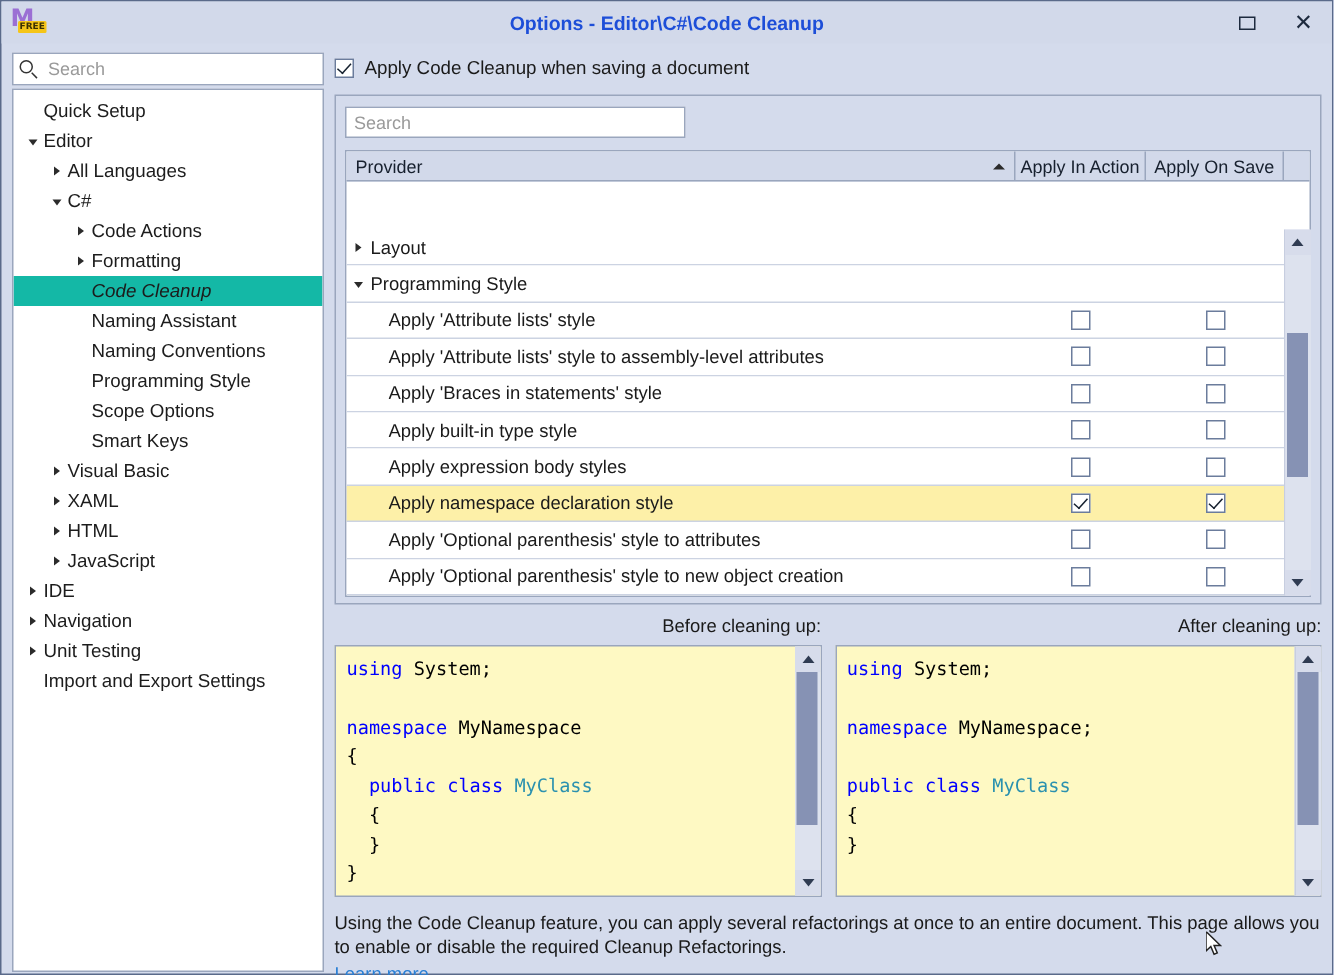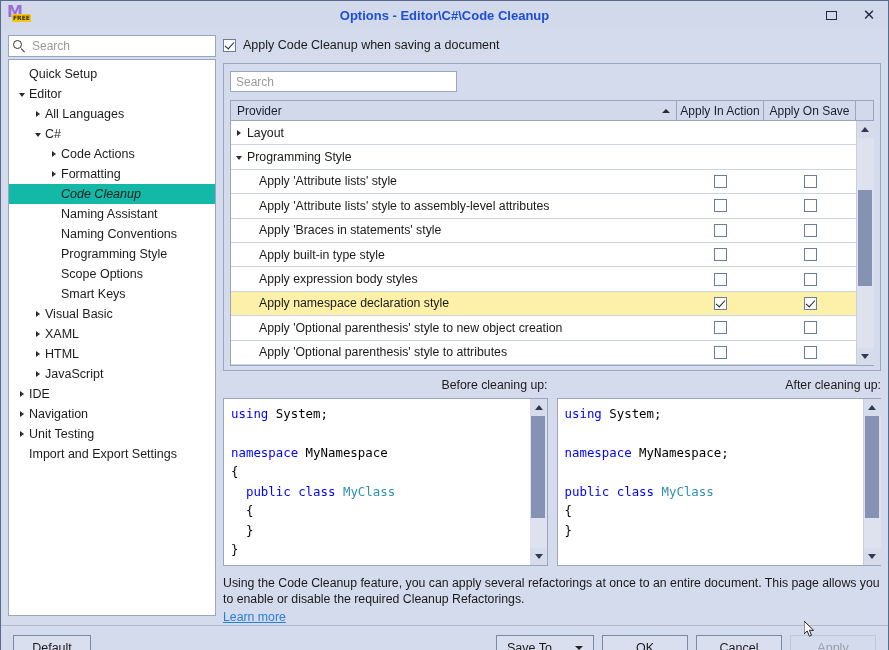--- a/index.html
+++ b/index.html
@@ -231,20 +231,21 @@
   #prov-search::placeholder { color: #9a9a9a; }
 
   #grid {
     margin-top: 8px;
     flex: 1 1 auto;
     display: flex;
     flex-direction: column;
     border: 1px solid #9aa6bd;
     background: #fff;
     min-height: 0;
+    gap: 32px;
   }
   #grid-head {
     display: flex;
     height: 20px;
     flex: 0 0 20px;
     background: #d2d9ea;
     border-bottom: 1px solid #9aa6bd;
     font-size: 12px;
   }
   .gh {
@@ -308,21 +309,21 @@
     display: flex;
     margin-top: 7px;
     flex: 0 0 184px;
     gap: 9px;
   }
   .pv { flex: 1 1 0; display: flex; flex-direction: column; min-width: 0; }
   .pv-label { font-size: 12.3px; margin-bottom: 4px; height: 16px; flex: 0 0 16px; text-align: right; }
   .pv-body {
     flex: 1 1 auto;
     border: 1px solid #9aa6bd;
-    background: #ffffff;
+    background: #fef9c3;
     display: flex;
     min-height: 0;
   }
   .code {
     flex: 1 1 auto;
     padding: 5px 7px;
     font-family: "DejaVu Sans Mono", monospace;
     font-size: 12.4px;
     line-height: 19.5px;
     white-space: pre;
@@ -636,34 +637,34 @@
                     <span class="cb checked"></span>
                   </div>
                   <div class="gcell c2">
                     <span class="cb checked"></span>
                   </div>
                 </div>
                 <div class="grow">
                   <div class="gname">
                     <span class="ind"></span>
                     <span class="arr"></span>
-                    <span class="txt">Apply 'Optional parenthesis' style to new object creation</span>
+                    <span class="txt">Apply 'Optional parenthesis' style to attributes</span>
                   </div>
                   <div class="gcell">
                     <span class="cb"></span>
                   </div>
                   <div class="gcell c2">
                     <span class="cb"></span>
                   </div>
                 </div>
                 <div class="grow">
                   <div class="gname">
                     <span class="ind"></span>
                     <span class="arr"></span>
-                    <span class="txt">Apply 'Optional parenthesis' style to attributes</span>
+                    <span class="txt">Apply 'Optional parenthesis' style to new object creation</span>
                   </div>
                   <div class="gcell">
                     <span class="cb"></span>
                   </div>
                   <div class="gcell c2">
                     <span class="cb"></span>
                   </div>
                 </div>
               </div>
             <div class="vsb">

